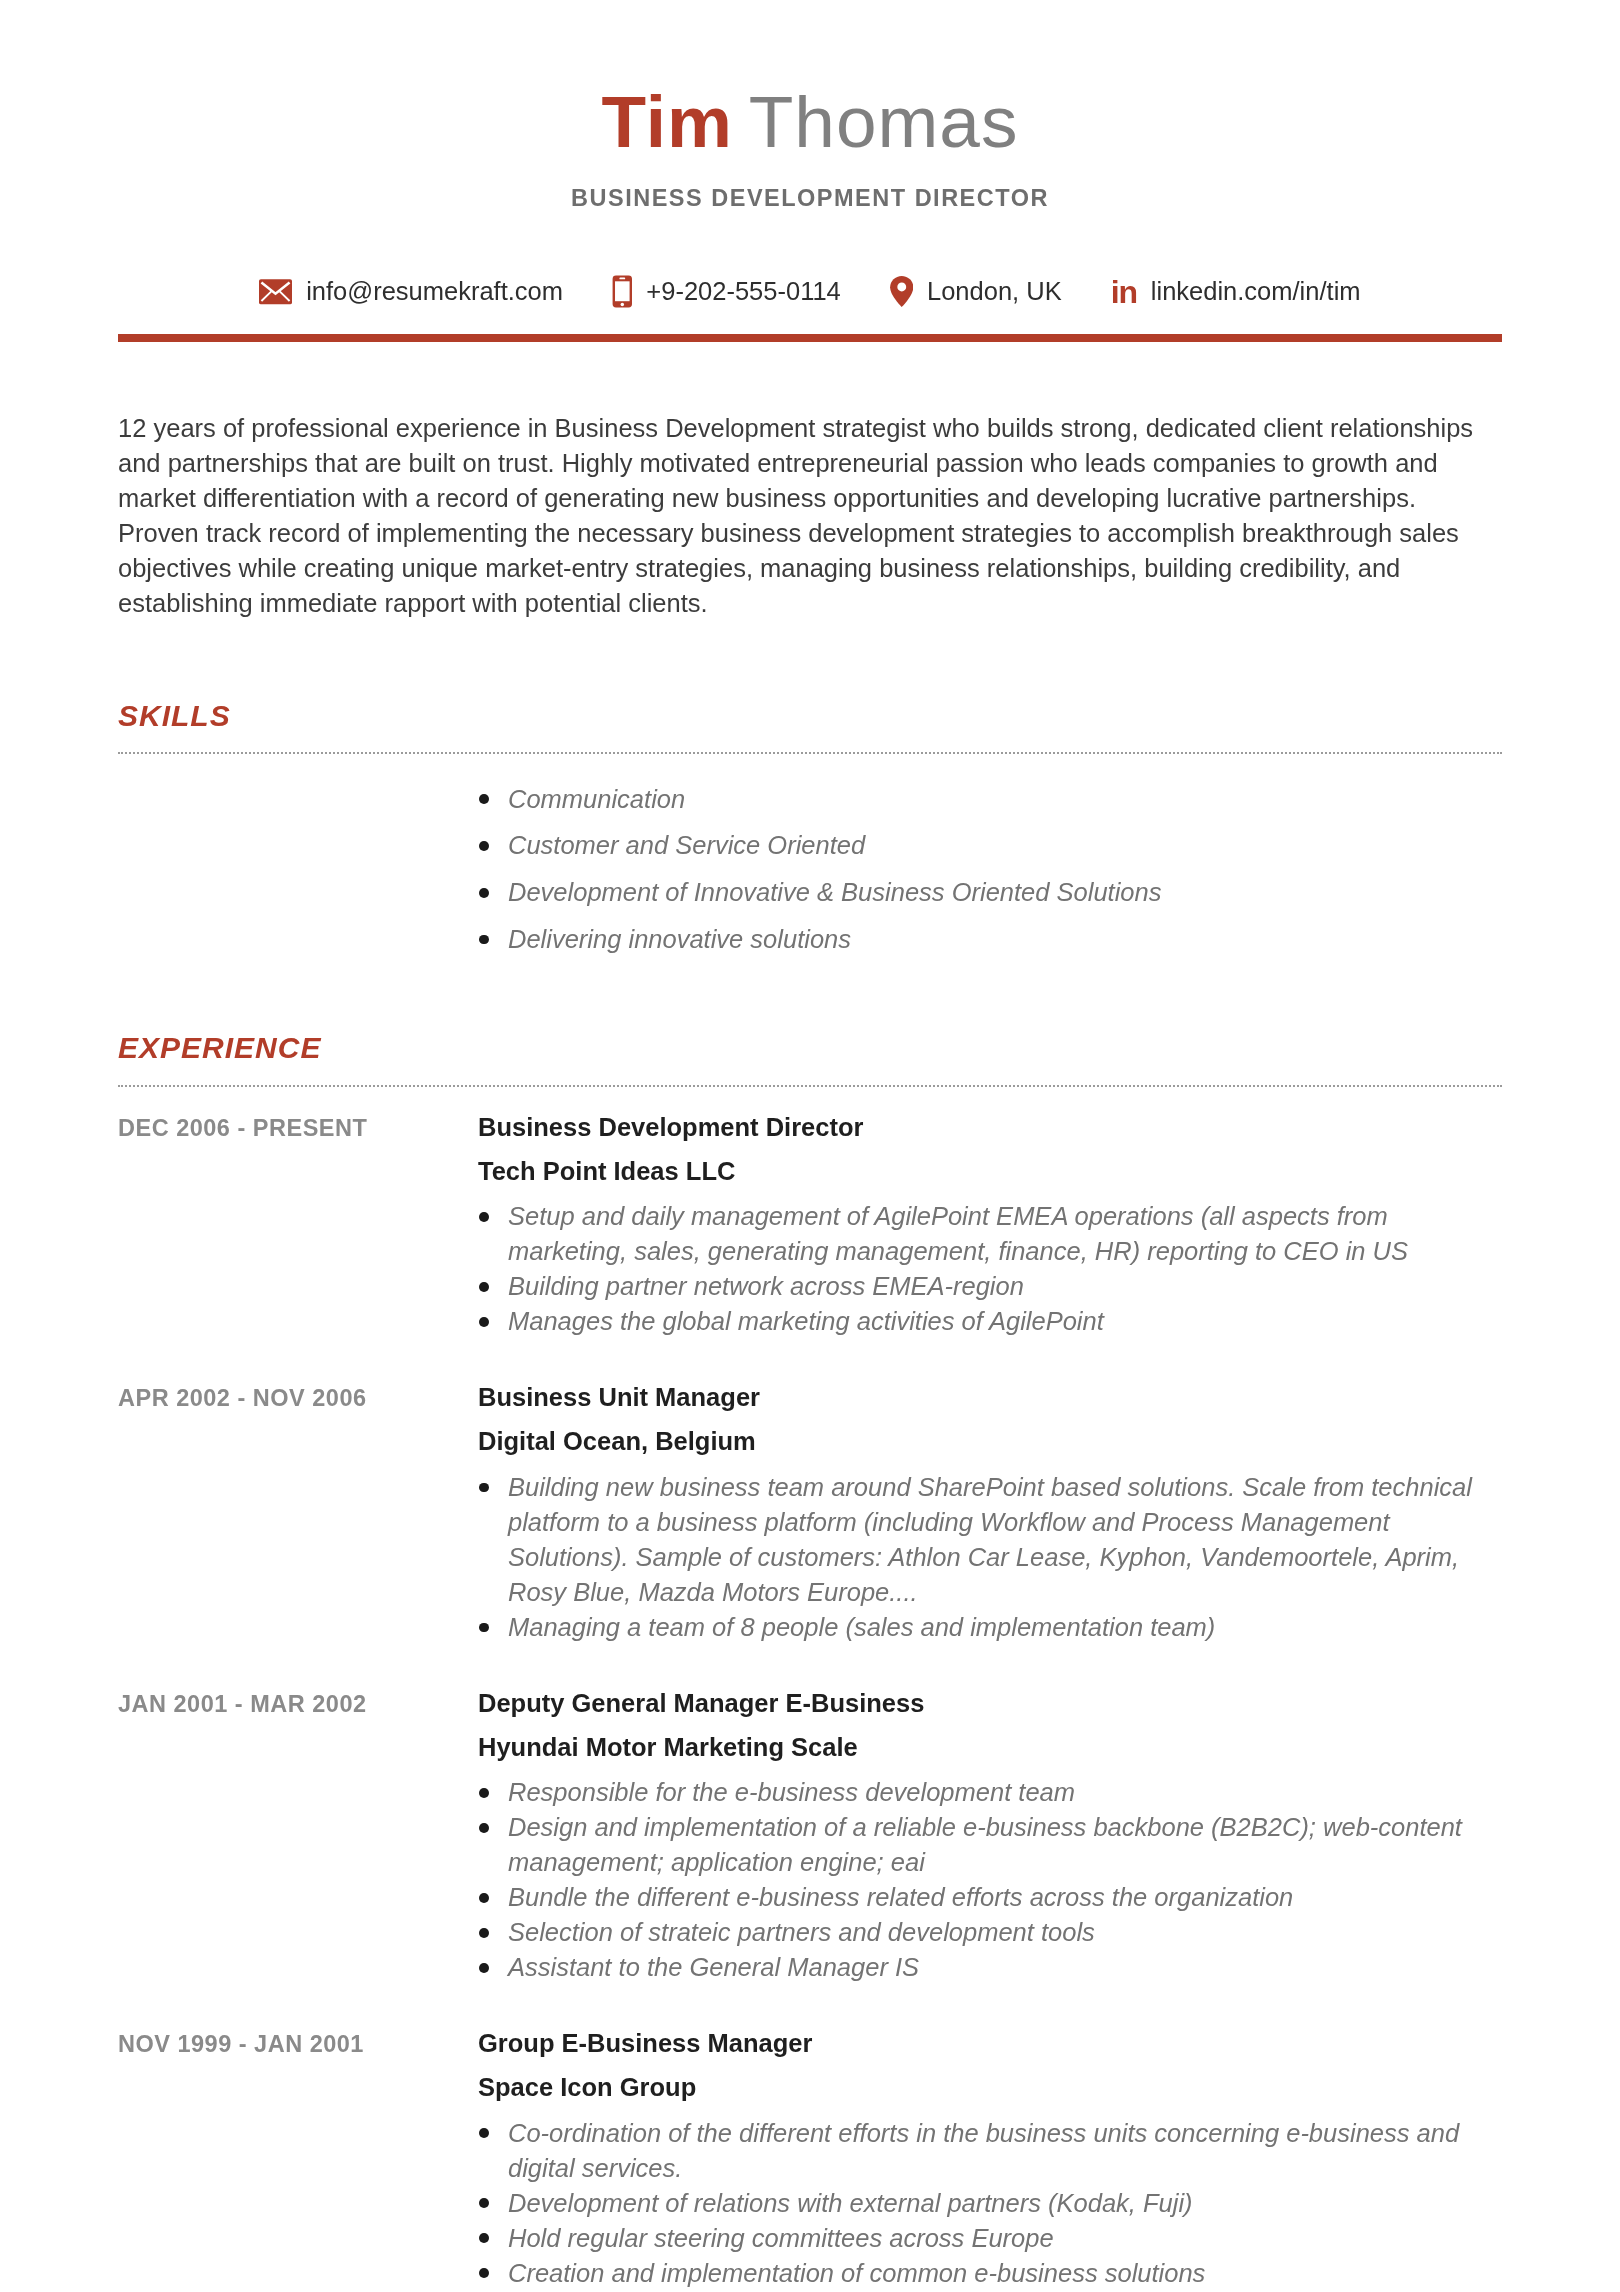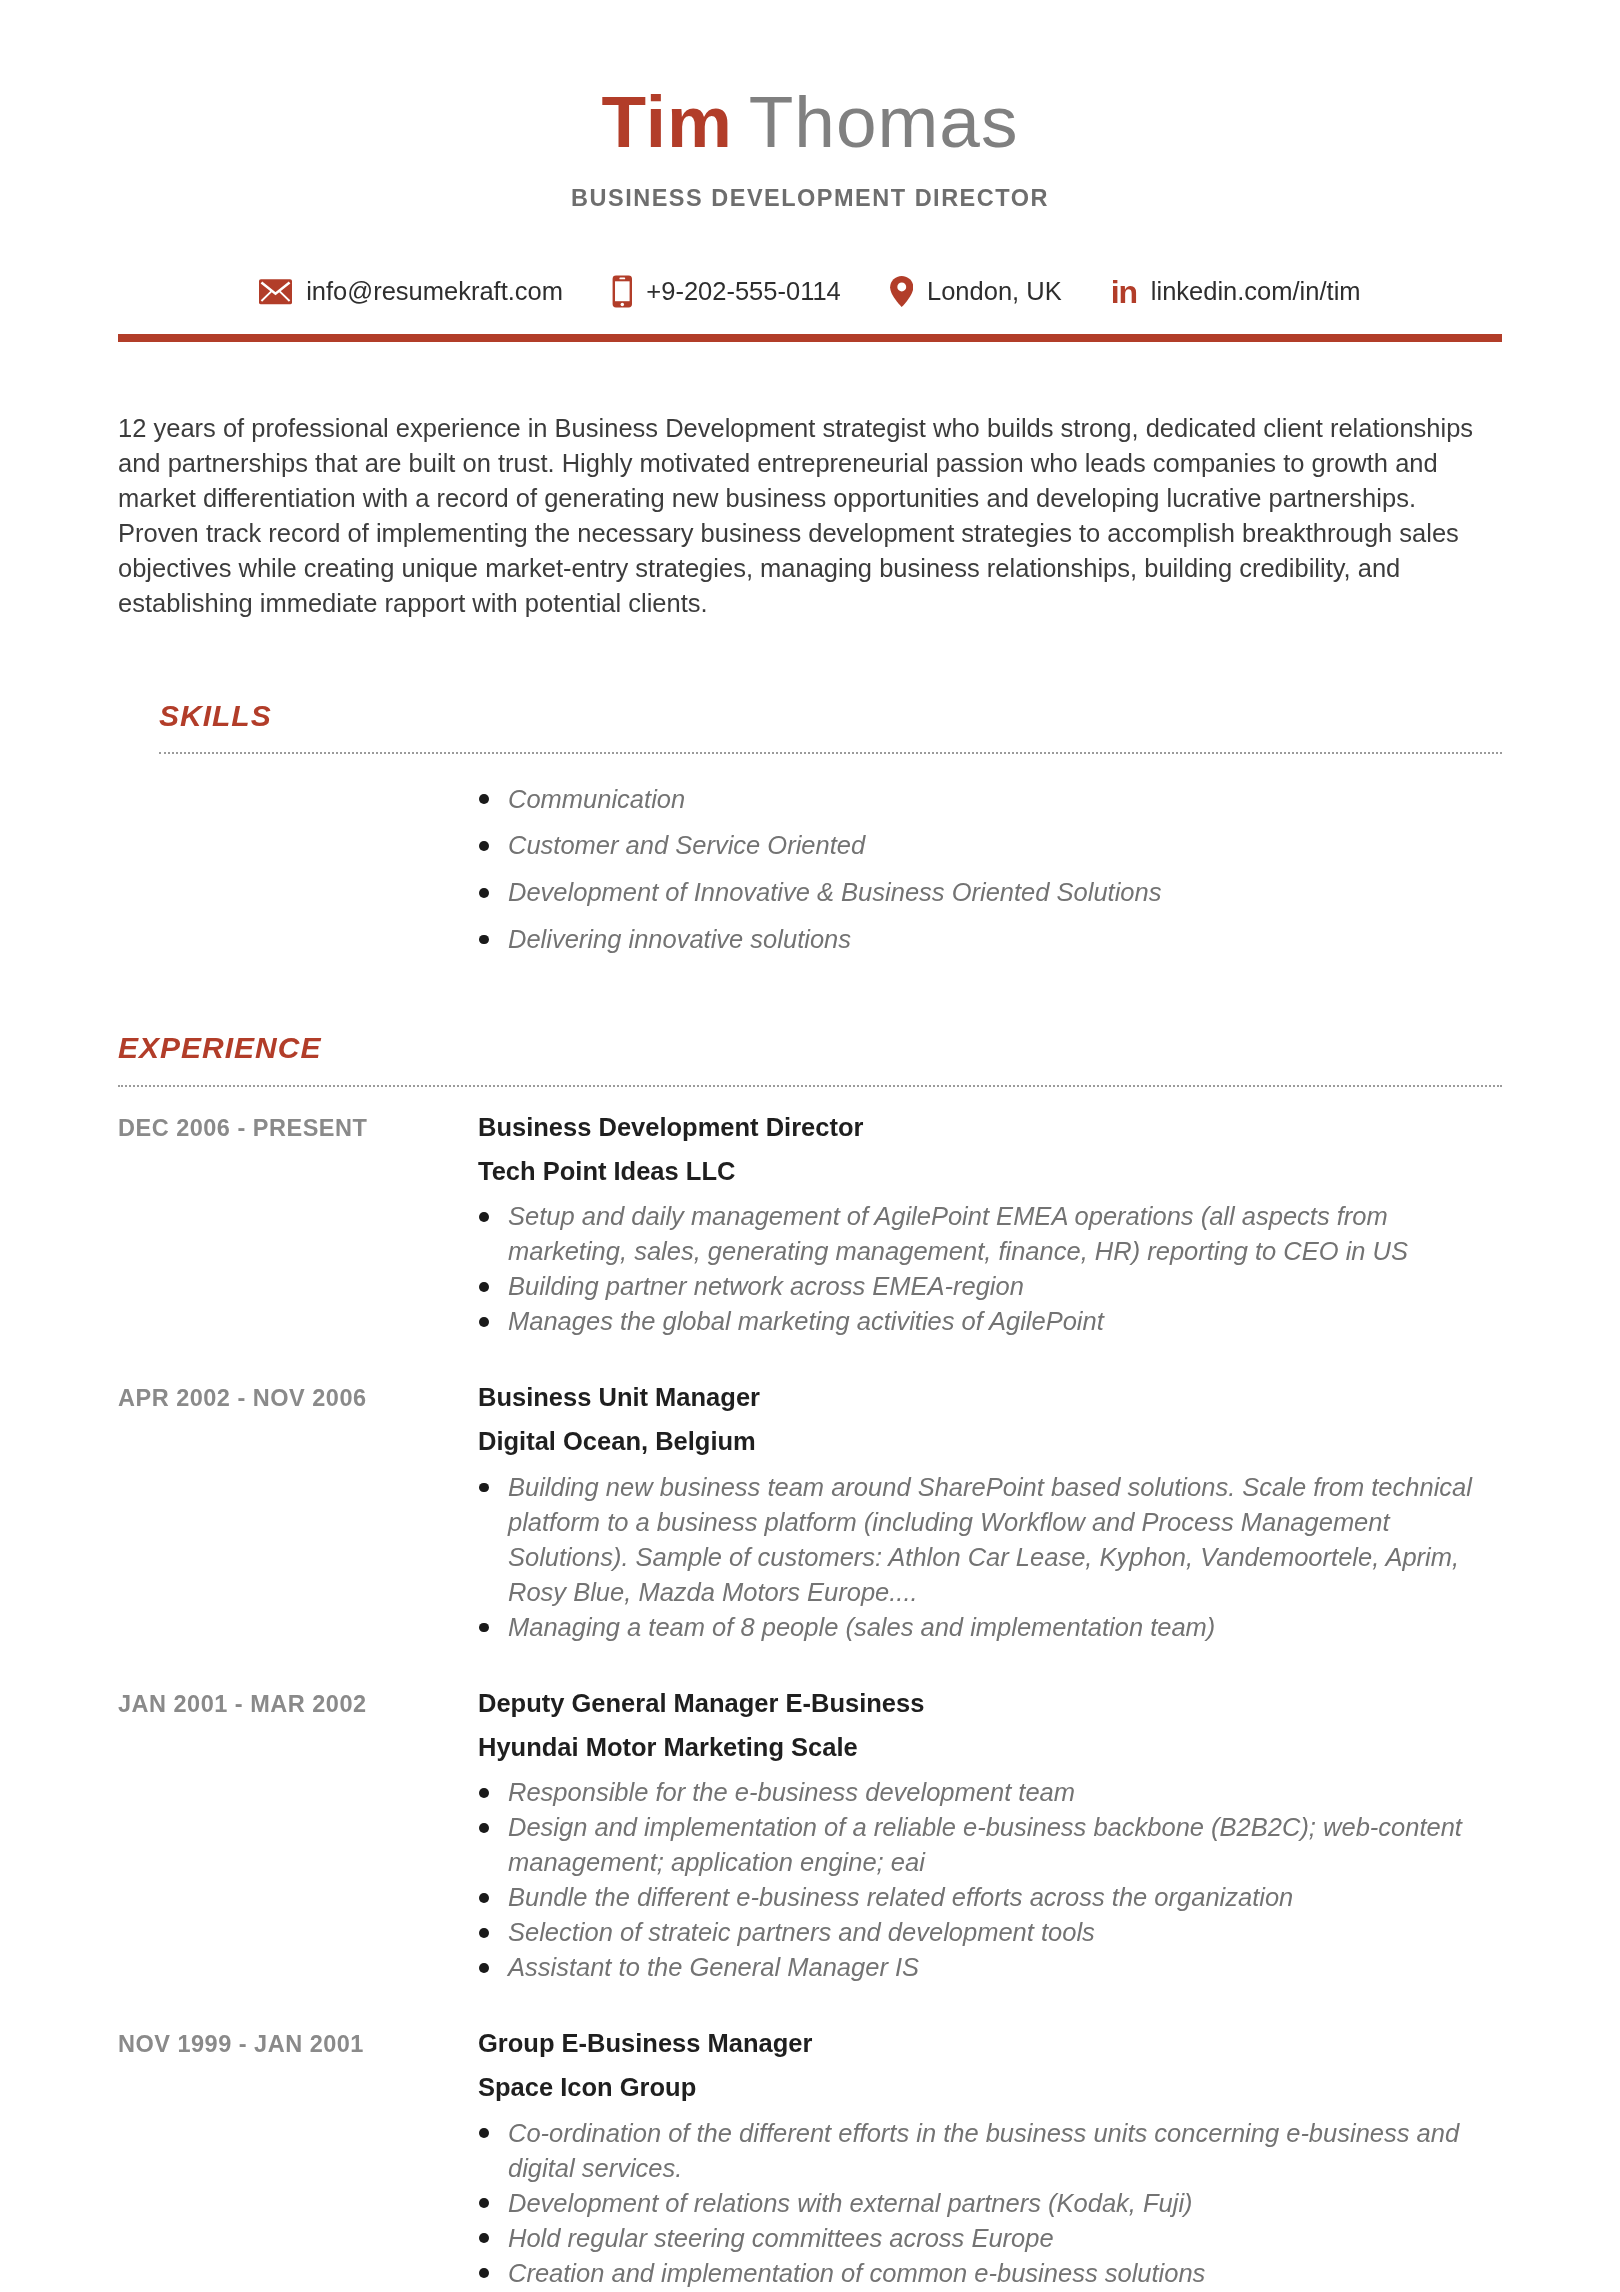--- a/index.html
+++ b/index.html
@@ -35,21 +35,21 @@
   }
 
   
   .sec-head{
     padding-bottom:19.6px; border-bottom:2px dotted #9b9b9b;
   }
   .sec-head h2{
     font-size:30px; font-style:italic; font-weight:700; color:#b23d29;
     letter-spacing:1px;
   }
-  .skills-sec .sec-head{ margin-top:78px;margin-left:41px; }
+  .skills-sec .sec-head{ margin-top:78px; }
   .exp-sec .sec-head{ margin-top:74px; }
 
   
   ul.blist{ list-style:none; }
   ul.blist li{
     position:relative; padding-left:30px; font-size:25.5px; line-height:35px;
     color:#737373;
     font-style:italic;
   }
   ul.blist li .dot{

